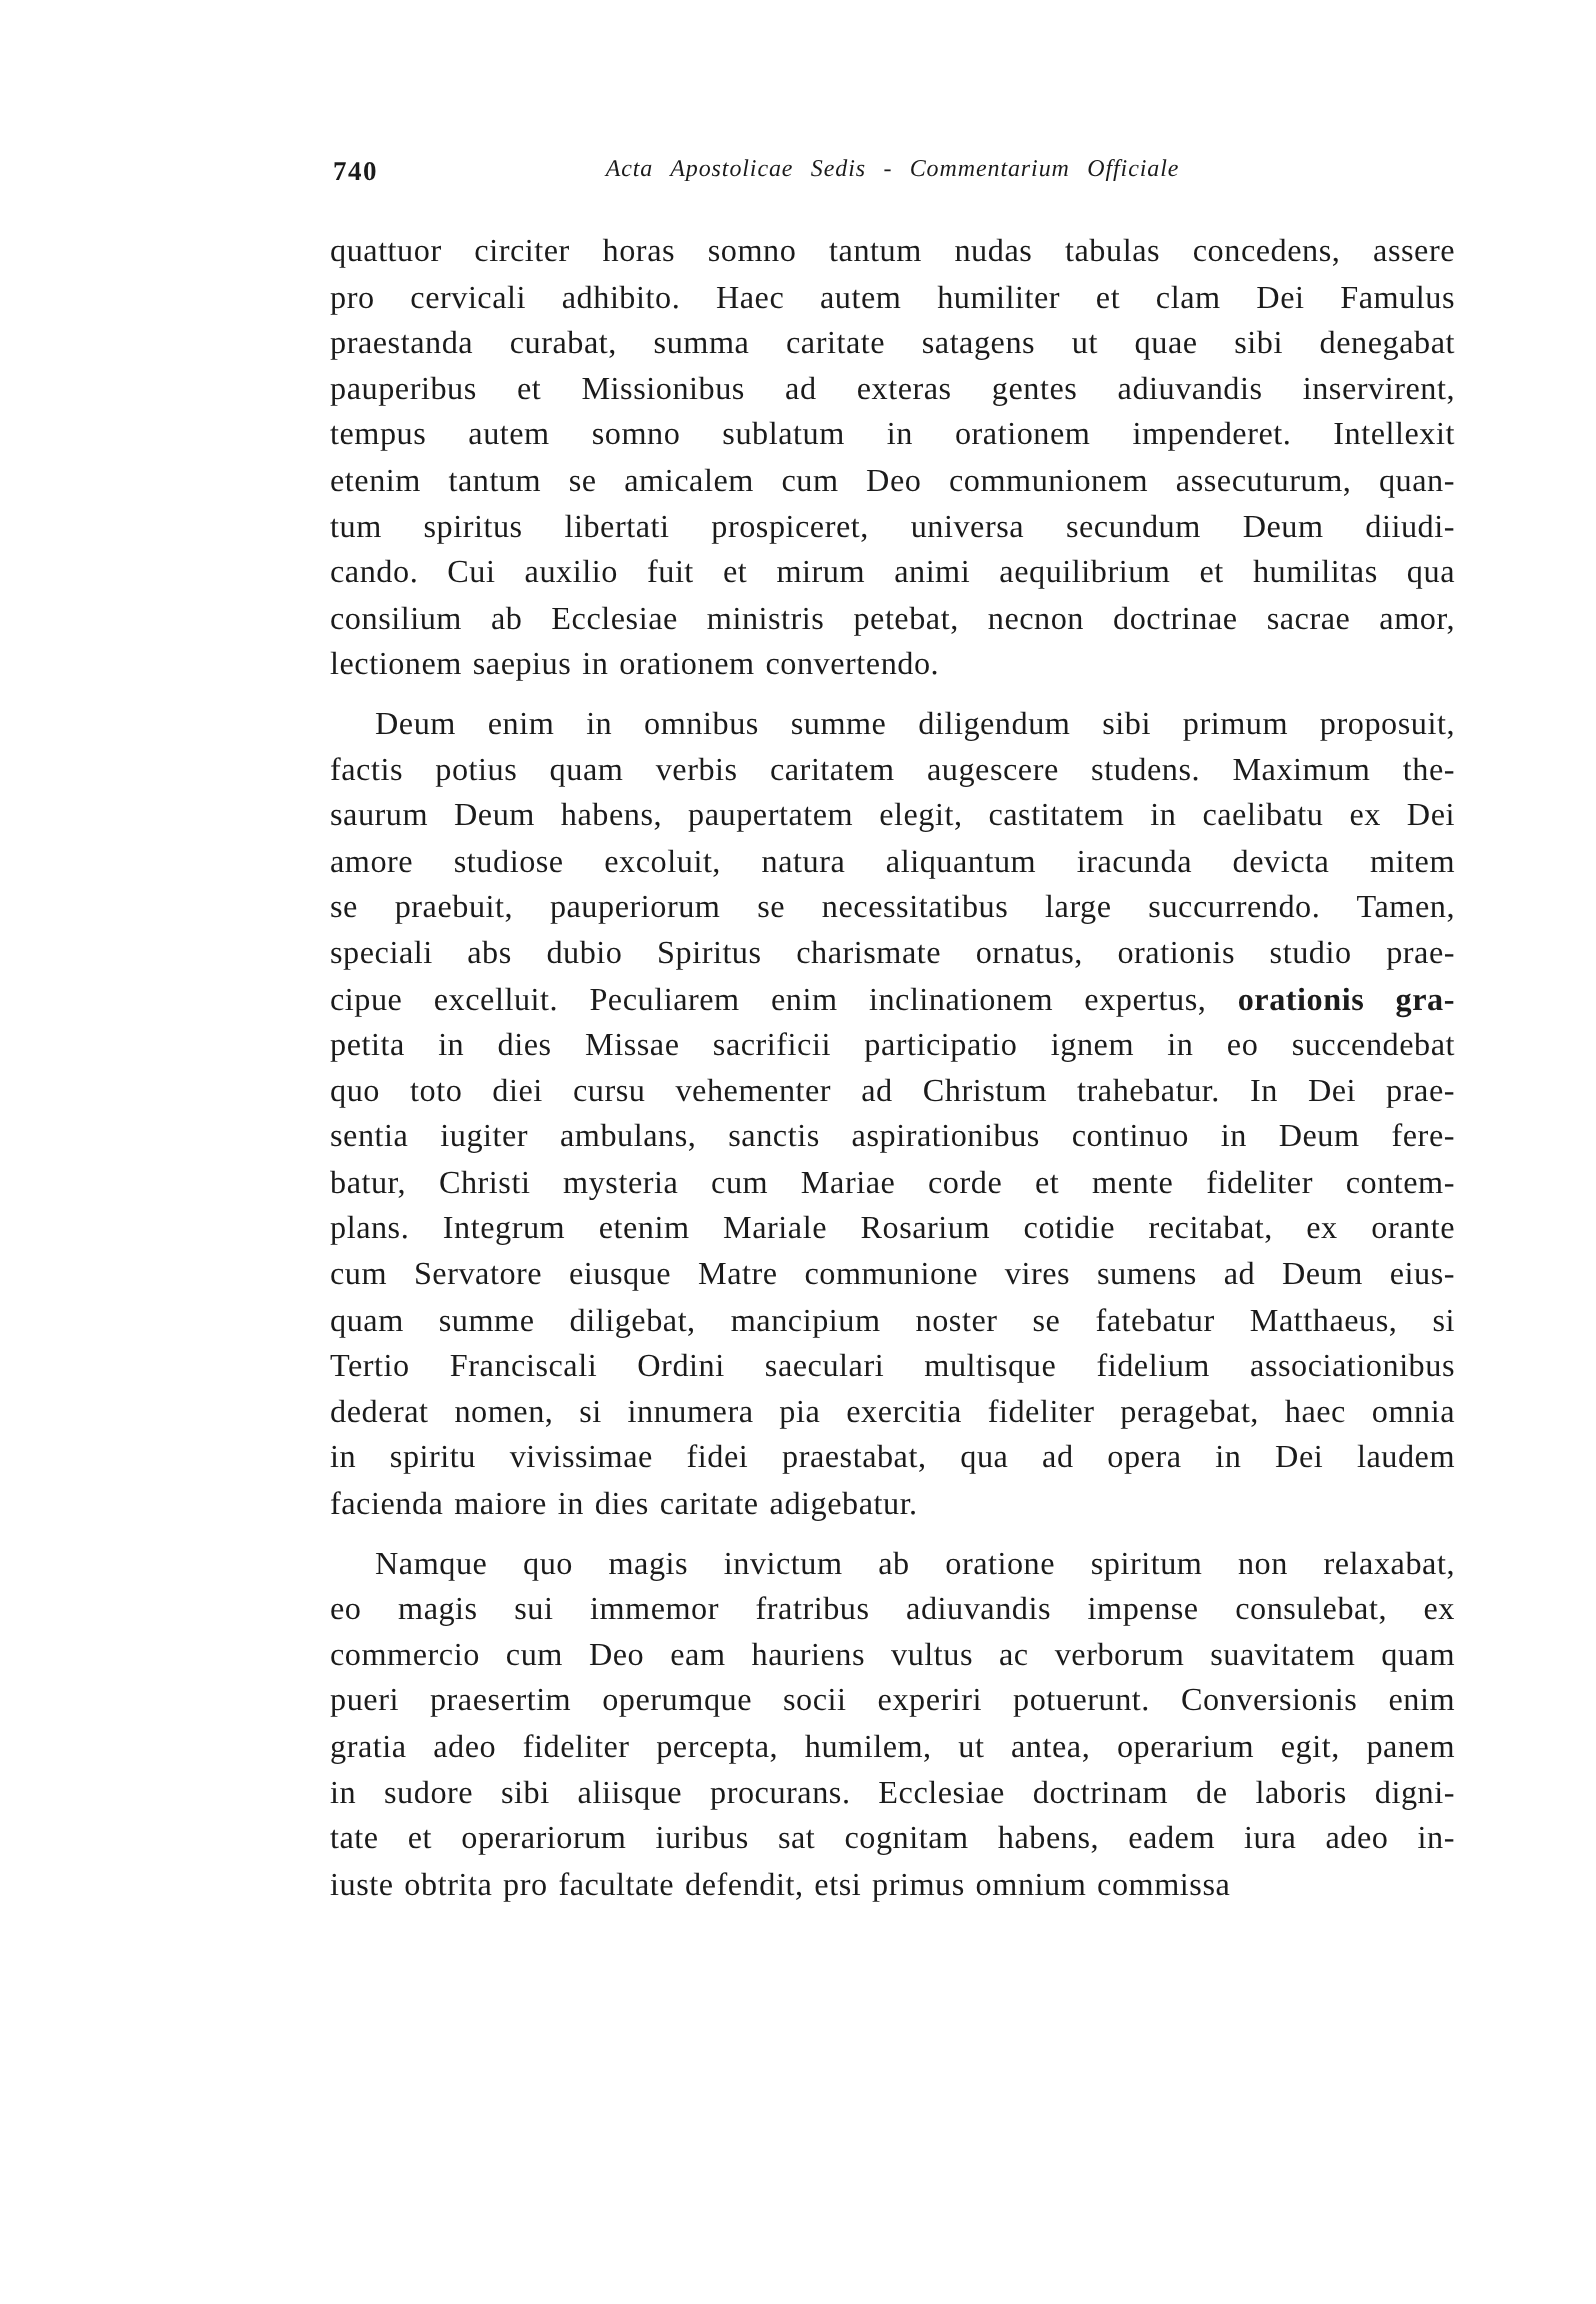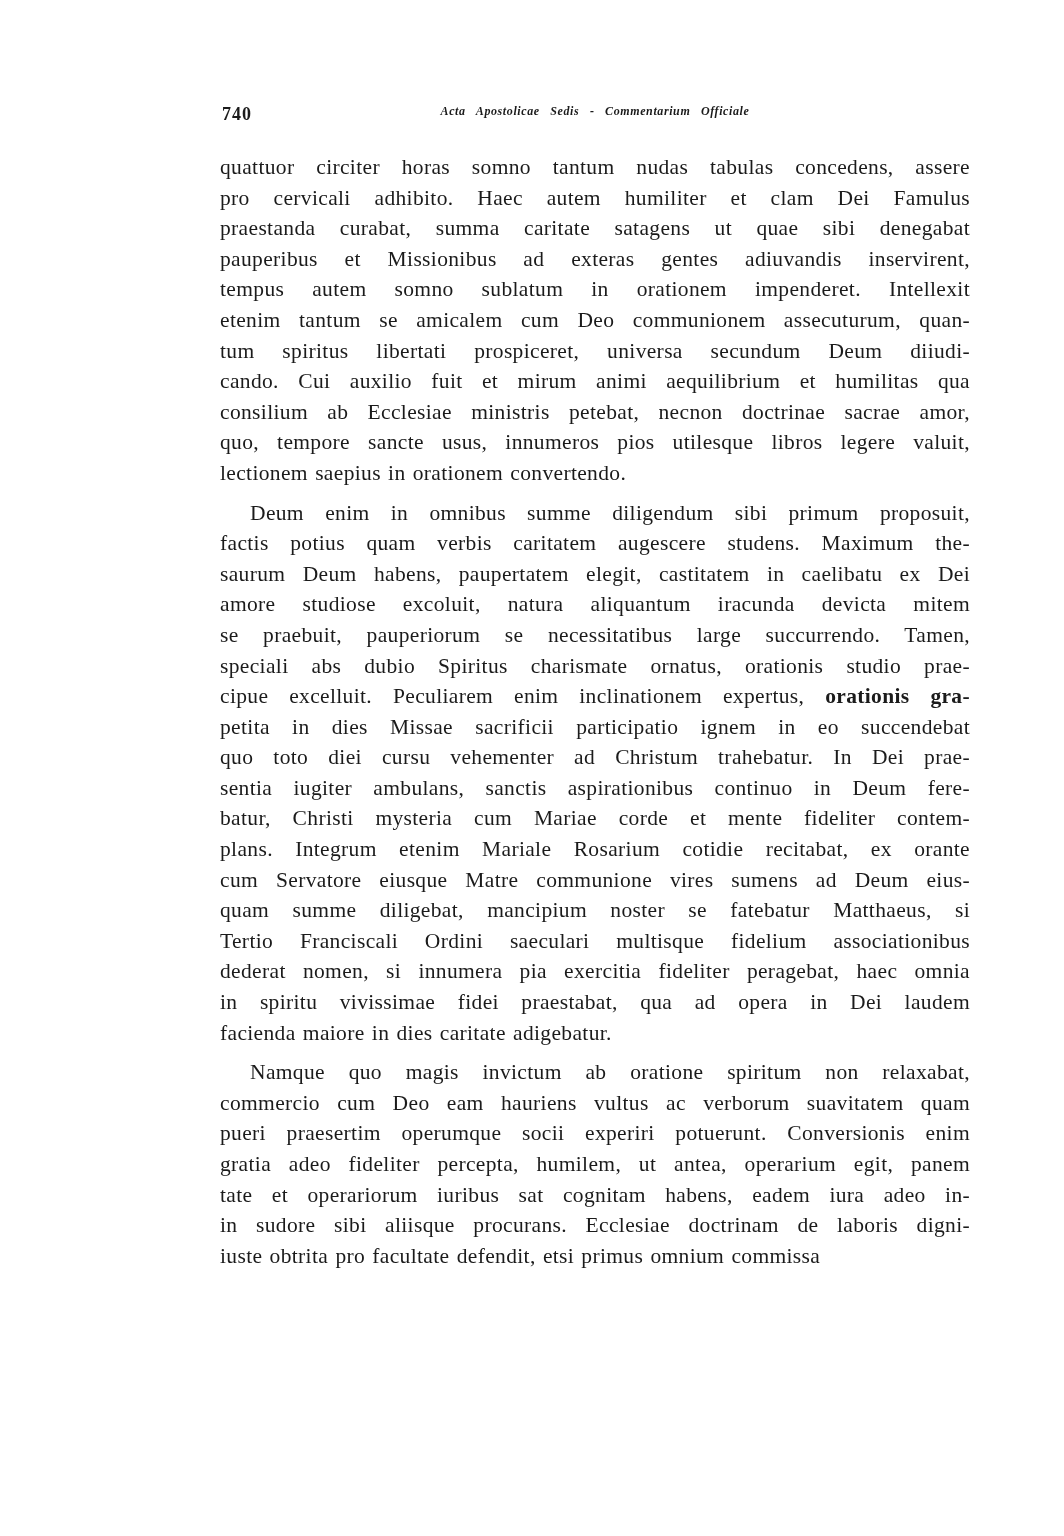--- a/index.html
+++ b/index.html
@@ -34,22 +34,22 @@
     font-size: 18px;
     font-weight: 700;
     letter-spacing: 1px;
   }
   .running-title {
     position: absolute;
     left: 0;
     right: 0;
     top: 0;
     text-align: center;
-    font-size: 12px;
-    font-weight: 700;
+    font-size: 16px;
+    font-weight: 400;
     font-style: italic;
     letter-spacing: 0.6px;
     word-spacing: 7px;
     white-space: nowrap;
   }
   .content {
     position: absolute;
     top: 152px;
     left: 220px;
     width: 750px;
@@ -84,21 +84,20 @@
       <div class="paragraph">
         <div class="line first"><span class="normal">quattuor circiter horas somno tantum nudas tabulas concedens, assere</span></div>
         <div class="line"><span class="normal">pro cervicali adhibito. Haec autem humiliter et clam Dei Famulus</span></div>
         <div class="line"><span class="normal">praestanda curabat, summa caritate satagens ut quae sibi denegabat</span></div>
         <div class="line"><span class="normal">pauperibus et Missionibus ad exteras gentes adiuvandis inservirent,</span></div>
         <div class="line"><span class="normal">tempus autem somno sublatum in orationem impenderet. Intellexit</span></div>
         <div class="line"><span class="normal">etenim tantum se amicalem cum Deo communionem assecuturum, quan-</span></div>
         <div class="line"><span class="normal">tum spiritus libertati prospiceret, universa secundum Deum diiudi-</span></div>
         <div class="line"><span class="normal">cando. Cui auxilio fuit et mirum animi aequilibrium et humilitas qua</span></div>
         <div class="line"><span class="normal">consilium ab Ecclesiae ministris petebat, necnon doctrinae sacrae amor,</span></div>
-        <div class="line"><span class="normal">quo, tempore sancte usus, innumeros pios utilesque libros legere valuit,</span></div>
         <div class="line last"><span class="normal">lectionem saepius in orationem convertendo.</span></div>
       </div>
       <div class="paragraph indented">
         <div class="line first"><span class="normal">Deum enim in omnibus summe diligendum sibi primum proposuit,</span></div>
         <div class="line"><span class="normal">factis potius quam verbis caritatem augescere studens. Maximum the-</span></div>
         <div class="line"><span class="normal">saurum Deum habens, paupertatem elegit, castitatem in caelibatu ex Dei</span></div>
         <div class="line"><span class="normal">amore studiose excoluit, natura aliquantum iracunda devicta mitem</span></div>
         <div class="line"><span class="normal">se praebuit, pauperiorum se necessitatibus large succurrendo. Tamen,</span></div>
         <div class="line"><span class="normal">speciali abs dubio Spiritus charismate ornatus, orationis studio prae-</span></div>
         <div class="line"><span class="normal">cipue excelluit. Peculiarem enim inclinationem expertus, </span><span class="em">orationis gra-</span></div>
@@ -109,21 +108,22 @@
         <div class="line"><span class="normal">plans. Integrum etenim Mariale Rosarium cotidie recitabat, ex orante</span></div>
         <div class="line"><span class="normal">cum Servatore eiusque Matre communione vires sumens ad Deum eius-</span></div>
         <div class="line"><span class="normal">quam summe diligebat, mancipium noster se fatebatur Matthaeus, si</span></div>
         <div class="line"><span class="normal">Tertio Franciscali Ordini saeculari multisque fidelium associationibus</span></div>
         <div class="line"><span class="normal">dederat nomen, si innumera pia exercitia fideliter peragebat, haec omnia</span></div>
         <div class="line"><span class="normal">in spiritu vivissimae fidei praestabat, qua ad opera in Dei laudem</span></div>
         <div class="line last"><span class="normal">facienda maiore in dies caritate adigebatur.</span></div>
       </div>
       <div class="paragraph indented">
         <div class="line first"><span class="normal">Namque quo magis invictum ab oratione spiritum non relaxabat,</span></div>
+        <div class="line"><span class="normal">eo magis sui immemor fratribus adiuvandis impense consulebat, ex</span></div>
         <div class="line"><span class="normal">commercio cum Deo eam hauriens vultus ac verborum suavitatem quam</span></div>
         <div class="line"><span class="normal">pueri praesertim operumque socii experiri potuerunt. Conversionis enim</span></div>
         <div class="line"><span class="normal">gratia adeo fideliter percepta, humilem, ut antea, operarium egit, panem</span></div>
+        <div class="line"><span class="normal">in sudore sibi aliisque procurans. Ecclesiae doctrinam de laboris digni-</span></div>
         <div class="line"><span class="normal">tate et operariorum iuribus sat cognitam habens, eadem iura adeo in-</span></div>
-        <div class="line"><span class="normal">in sudore sibi aliisque procurans. Ecclesiae doctrinam de laboris digni-</span></div>
         <div class="line last"><span class="normal">iuste obtrita pro facultate defendit, etsi primus omnium commissa</span></div>
       </div>
     </div>
 </div>
 
 </body></html>

